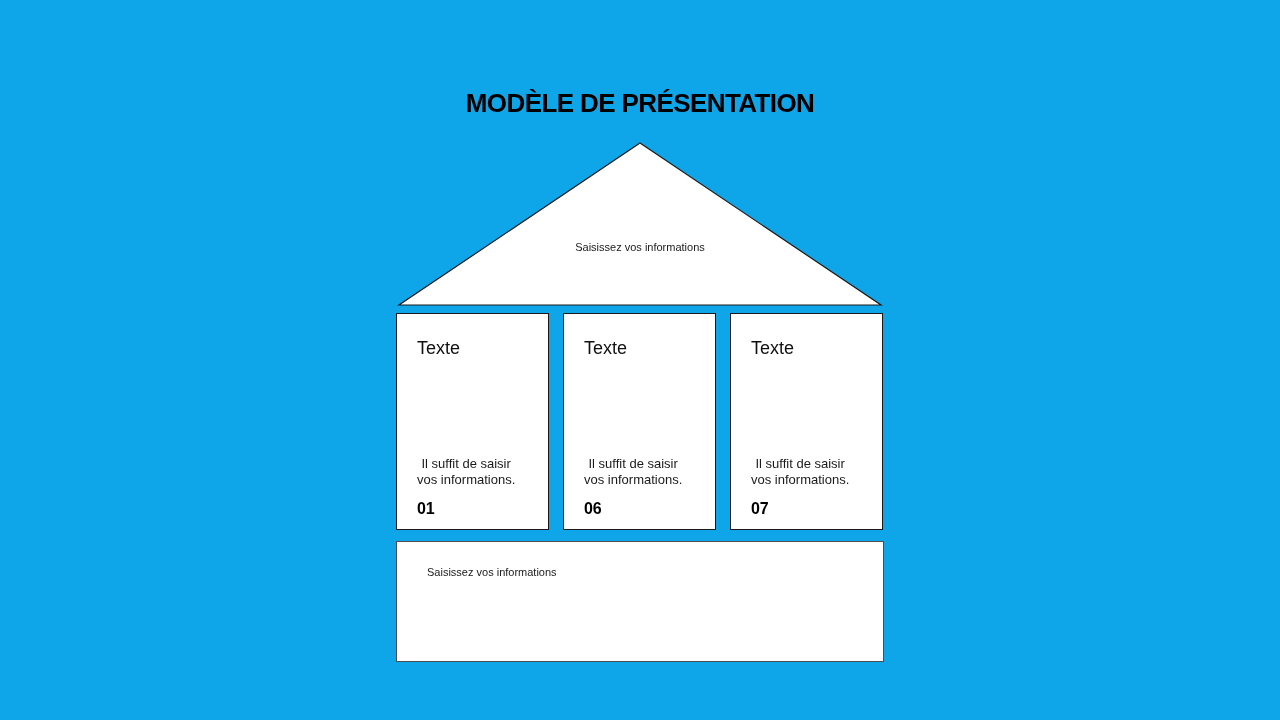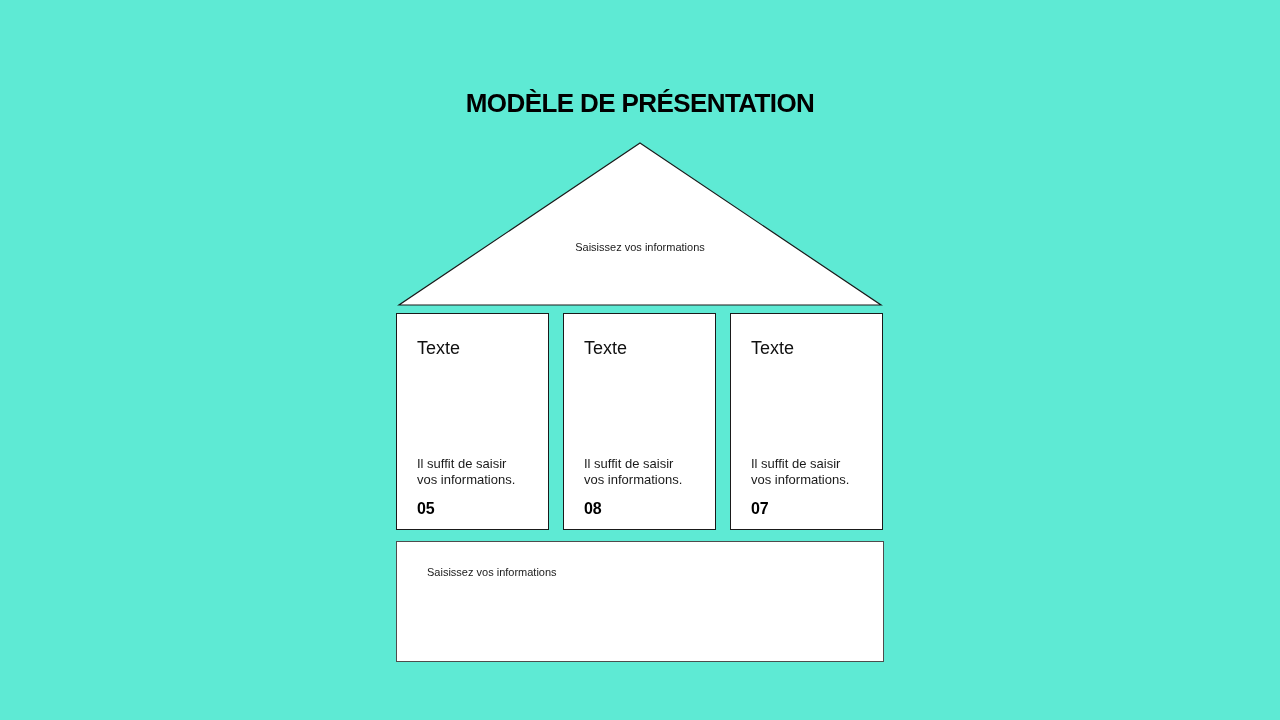--- a/index.html
+++ b/index.html
@@ -14,21 +14,21 @@
     position: relative;
     overflow: hidden;
     font-family: "Liberation Sans", sans-serif;
     color: #000000;
     -webkit-font-smoothing: antialiased;
   }
 
   #slide {
     position: absolute;
     inset: 0;
-    background: #5eead4;
+    background: #0ea5e9;
     padding-left: 8px;
   }
 
   
   .slide-title {
     position: absolute;
     left: 0;
     top: 88px;
     width: 1280px;
     text-align: center;
@@ -74,20 +74,21 @@
     height: 219px;
   }
   .pillar {
     position: absolute;
     top: 0;
     width: 153px;
     height: 217px;
     border: 1px solid #1a1a1a;
     box-sizing: border-box;
     background: #ffffff;
+    text-align: center;
   }
   .pillar.p1 { left: 0px; }
   .pillar.p2 { left: 167px; }
   .pillar.p3 { left: 334px; }
 
   .pillar-heading {
     position: absolute;
     left: 20px;
     top: 23px;
     font-size: 18px;
@@ -149,28 +150,28 @@
     </svg>
     <div class="roof-label">Saisissez vos informations</div>
   </div>
 
   <div class="pillars">
 
     <div class="pillar p1">
       <div class="pillar-heading">Texte</div>
       <div class="pillar-body">Il suffit de saisir
 vos informations.</div>
-      <div class="pillar-number">05</div>
+      <div class="pillar-number">01</div>
     </div>
 
     <div class="pillar p2">
       <div class="pillar-heading">Texte</div>
       <div class="pillar-body">Il suffit de saisir
 vos informations.</div>
-      <div class="pillar-number">08</div>
+      <div class="pillar-number">06</div>
     </div>
 
     <div class="pillar p3">
       <div class="pillar-heading">Texte</div>
       <div class="pillar-body">Il suffit de saisir
 vos informations.</div>
       <div class="pillar-number">07</div>
     </div>
 
   </div>

